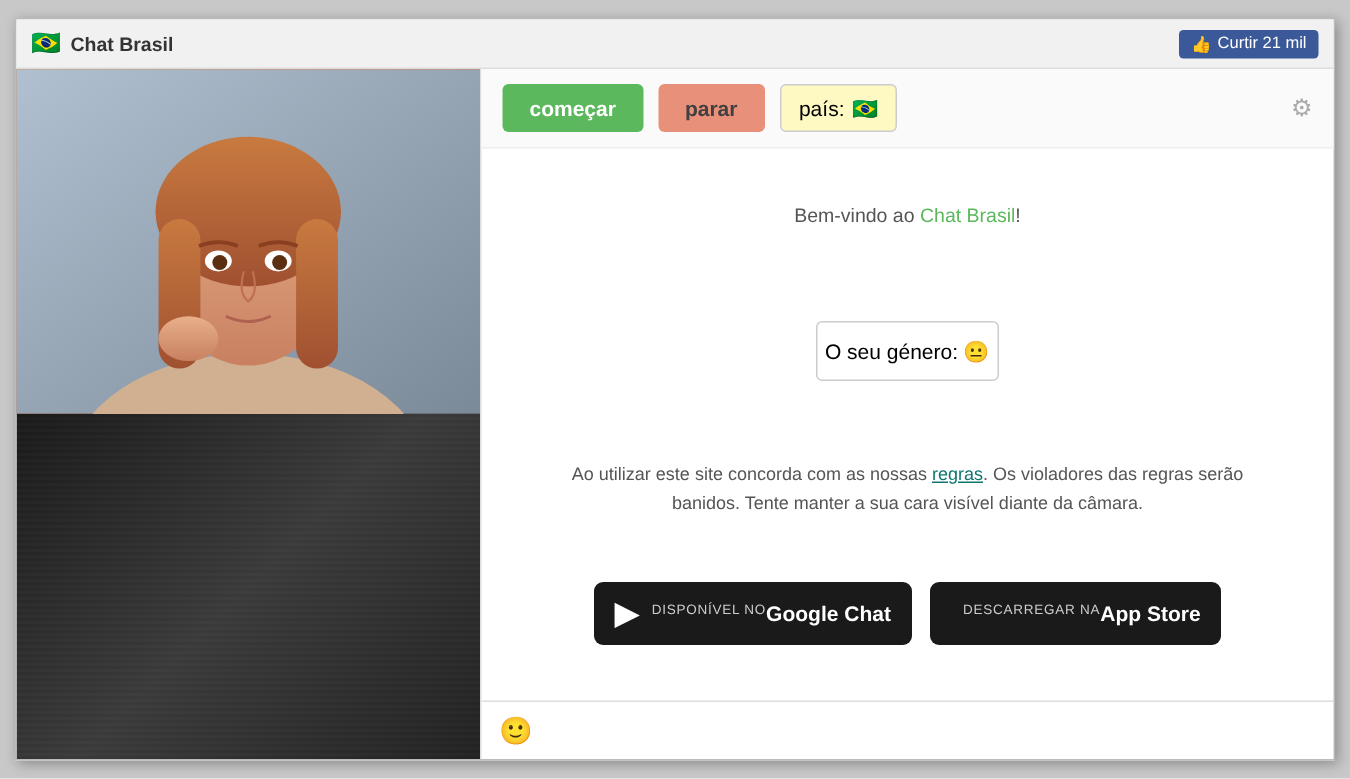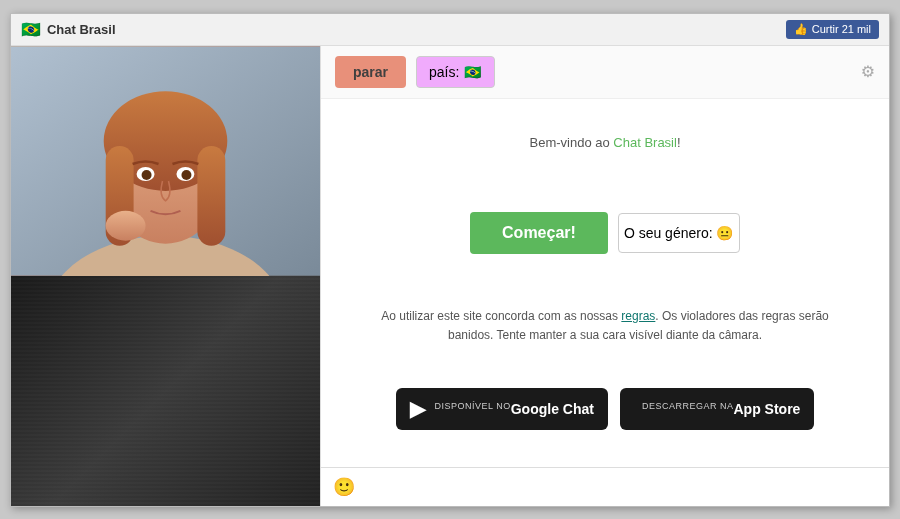--- a/index.html
+++ b/index.html
@@ -116,21 +116,21 @@
       background: #e8907a;
       color: #404040;
       border: none;
       padding: 8px 18px;
       border-radius: 4px;
       font-size: 14px;
       cursor: pointer;
       font-weight: bold;
     }
     .pais-btn {
-      background: #f0abfc;
+      background: #fef9c3;
       border: 1px solid #ccc;
       padding: 7px 12px;
       border-radius: 4px;
       font-size: 14px;
       cursor: pointer;
       display: flex;
       align-items: center;
       gap: 5px;
     }
     .settings-icon {
@@ -324,35 +324,35 @@
       </div>
 
       <div class="video-bottom">
         <div class="video-bottom-noise"></div>
       </div>
     </div>
 
     <div class="chat-panel">
 
       <div class="toolbar">
+        <button class="btn-comecar">começar</button>
         <button class="btn-parar">parar</button>
         <div class="pais-btn">
           <span>país:</span>
           <span>🇧🇷</span>
         </div>
         <span class="settings-icon">⚙</span>
       </div>
 
       <div class="chat-content">
         <div class="welcome-text">
           <span>Bem-vindo ao </span><a href="#">Chat Brasil</a><span>!</span>
         </div>
 
         <div class="start-area">
-          <button class="btn-comecar-big">Começar!</button>
           <button class="gender-btn">O seu género: 😐</button>
         </div>
 
         <div class="rules-text">
           Ao utilizar este site concorda com as nossas <a href="#">regras</a>. Os violadores das regras serão banidos. Tente manter a sua cara visível diante da câmara.
         </div>
 
         <div class="app-buttons">
 
           <button class="app-btn">

